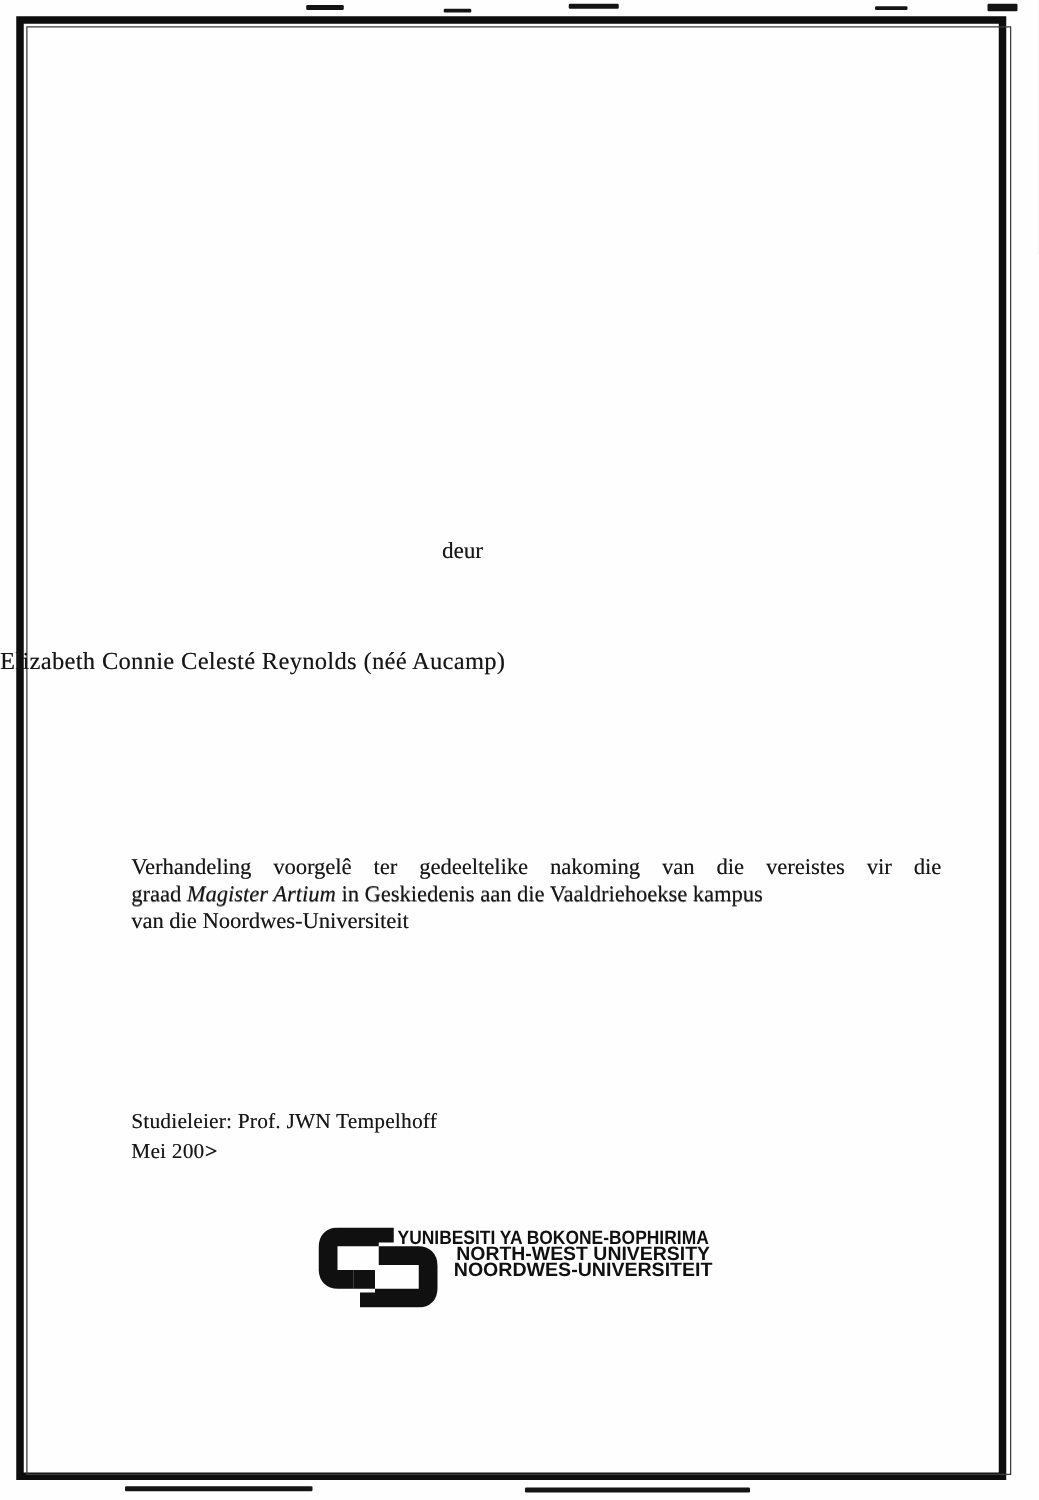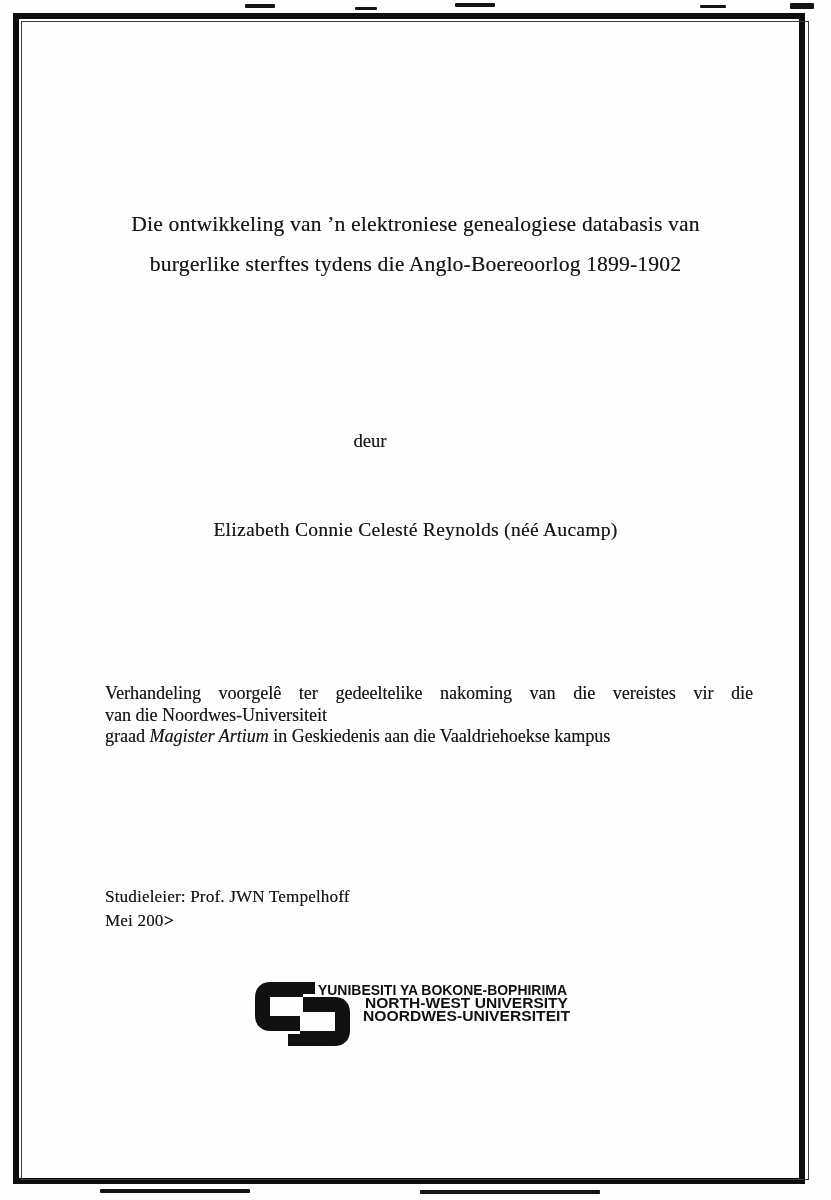--- a/index.html
+++ b/index.html
@@ -25,21 +25,21 @@
   .thesis-title{
     position:absolute;left:0;top:204px;width:831px;
     text-align:center;font-size:21.5px;line-height:40px;letter-spacing:.2px;
   }
   .byline{
     position:absolute;left:0;top:430px;width:740px;
     text-align:center;font-size:18.5px;line-height:22px;
   }
   .author{
     position:absolute;left:0;top:518px;width:831px;
-    text-align:center;font-size:19.5px;line-height:24px;letter-spacing:.3px;
+    text-align:left;font-size:19.5px;line-height:24px;letter-spacing:.3px;
   }
   .statement{
     position:absolute;left:105px;top:661px;width:648px;
     font-size:18px;line-height:21.5px;
   }
   .statement .just{text-align:justify;text-align-last:justify;margin-top:22px;}
   .statement .it{font-style:italic;}
   .supervisor-block{
     position:absolute;left:105px;top:885px;
     font-size:17px;line-height:24px;letter-spacing:.2px;
@@ -64,33 +64,29 @@
   <div class="frame-inner"></div>
 
   <div class="artifact" style="left:245px;top:4px;width:30px;height:4px;"></div>
   <div class="artifact" style="left:355px;top:7px;width:22px;height:3px;"></div>
   <div class="artifact" style="left:455px;top:3px;width:40px;height:4px;"></div>
   <div class="artifact" style="left:700px;top:5px;width:26px;height:3px;"></div>
   <div class="artifact" style="left:790px;top:3px;width:24px;height:6px;"></div>
   <div class="artifact" style="left:100px;top:1189px;width:150px;height:4px;"></div>
   <div class="artifact" style="left:420px;top:1190px;width:180px;height:4px;"></div>
 
-  <div class="thesis-title ink">
-    <div>Die ontwikkeling van ’n elektroniese genealogiese databasis van</div>
-    <div>burgerlike sterftes tydens die Anglo-Boereoorlog 1899-1902</div>
-  </div>
 
   <div class="byline ink">deur</div>
 
   <div class="author ink">Elizabeth Connie Celesté Reynolds (néé Aucamp)</div>
 
   <div class="statement ink">
     <div class="just">Verhandeling voorgelê ter gedeeltelike nakoming van die vereistes vir die</div>
+    <div><span>graad </span><span class="it">Magister Artium</span><span> in Geskiedenis aan die Vaaldriehoekse kampus</span></div>
     <div>van die Noordwes-Universiteit</div>
-    <div><span>graad </span><span class="it">Magister Artium</span><span> in Geskiedenis aan die Vaaldriehoekse kampus</span></div>
   </div>
 
   <div class="supervisor-block ink">
     <div>Studieleier: Prof. JWN Tempelhoff</div>
     <div><span>Mei 200</span><span class="seven">&gt;</span></div>
   </div>
 
   <div class="logo">
     <svg class="logo-mark" width="100" height="64" viewBox="0 0 100 64" aria-hidden="true">
 

